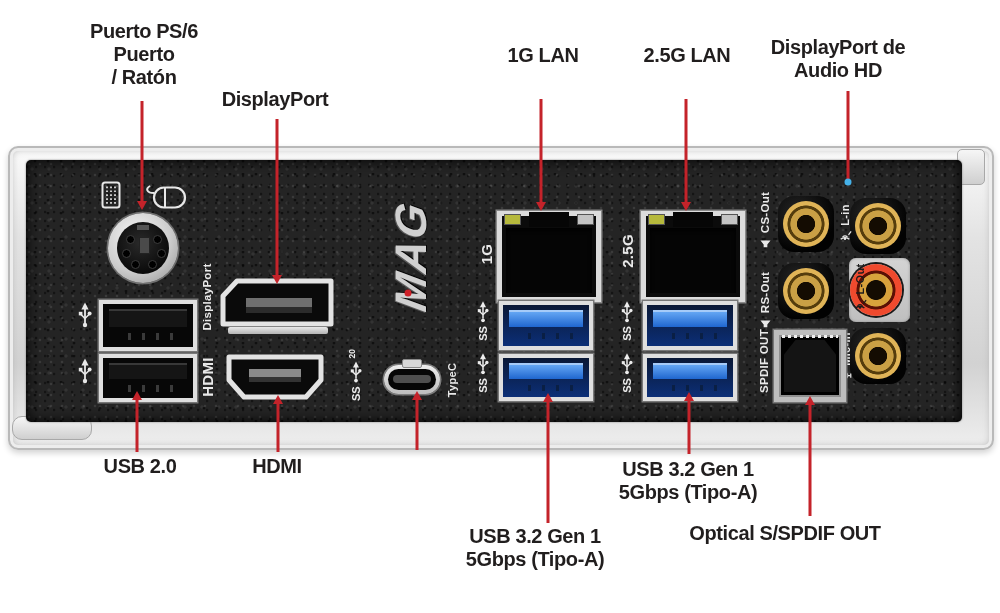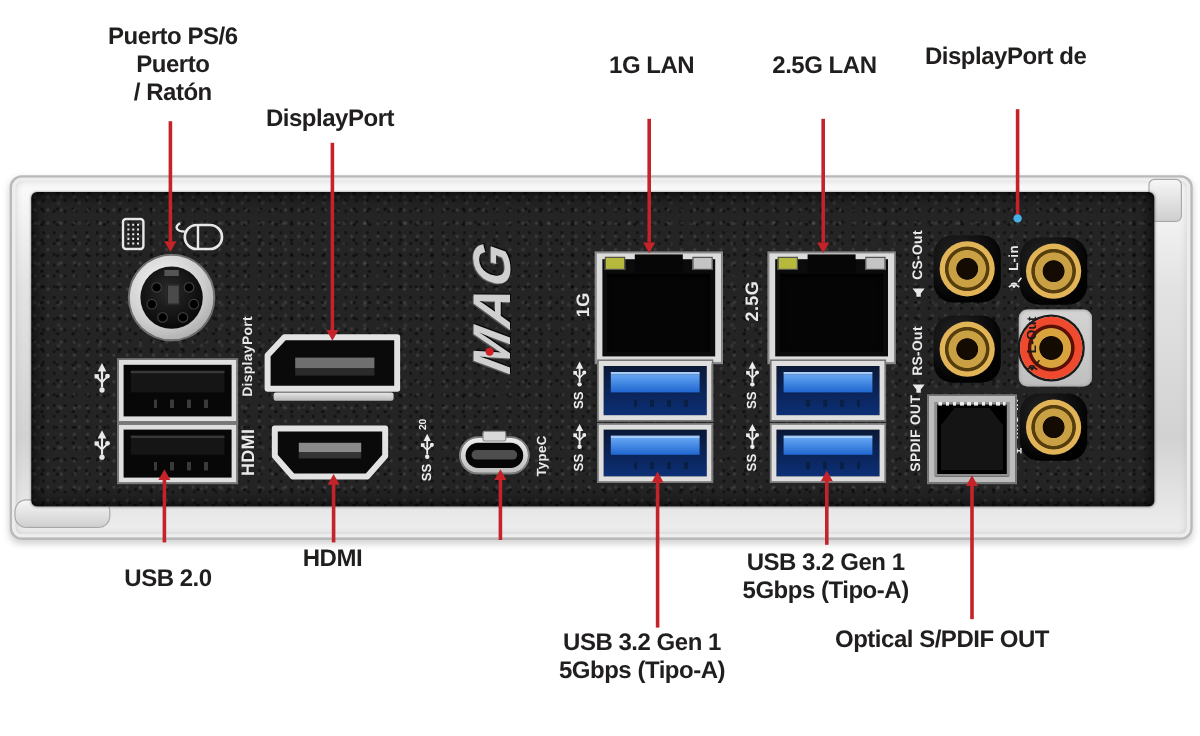--- a/index.html
+++ b/index.html
@@ -367,33 +367,34 @@
     <div>DisplayPort</div>
   </div>
   <div class="label" style="left:543px;top:44px;">
     <div>1G LAN</div>
   </div>
   <div class="label" style="left:687px;top:44px;">
     <div>2.5G LAN</div>
   </div>
   <div class="label" style="left:838px;top:36px;">
     <div>DisplayPort de</div>
-  </div>
-
-  <div class="label" style="left:140px;top:471px;">
+    <div>Audio HD</div>
+  </div>
+
+  <div class="label" style="left:140px;top:455px;">
     <div>USB 2.0</div>
   </div>
   <div class="label" style="left:277px;top:455px;">
     <div>HDMI</div>
   </div>
   <div class="label" style="left:535px;top:525px;">
     <div>USB 3.2 Gen 1</div>
     <div>5Gbps (Tipo-A)</div>
   </div>
   <div class="label" style="left:688px;top:458px;">
     <div>USB 3.2 Gen 1</div>
     <div>5Gbps (Tipo-A)</div>
   </div>
   <div class="label" style="left:785px;top:522px;">
-    <div>Optical S/PDIF OUT</div>
+    <div>Optical S/SPDIF OUT</div>
   </div>
 
 </div>
 
 </body></html>

